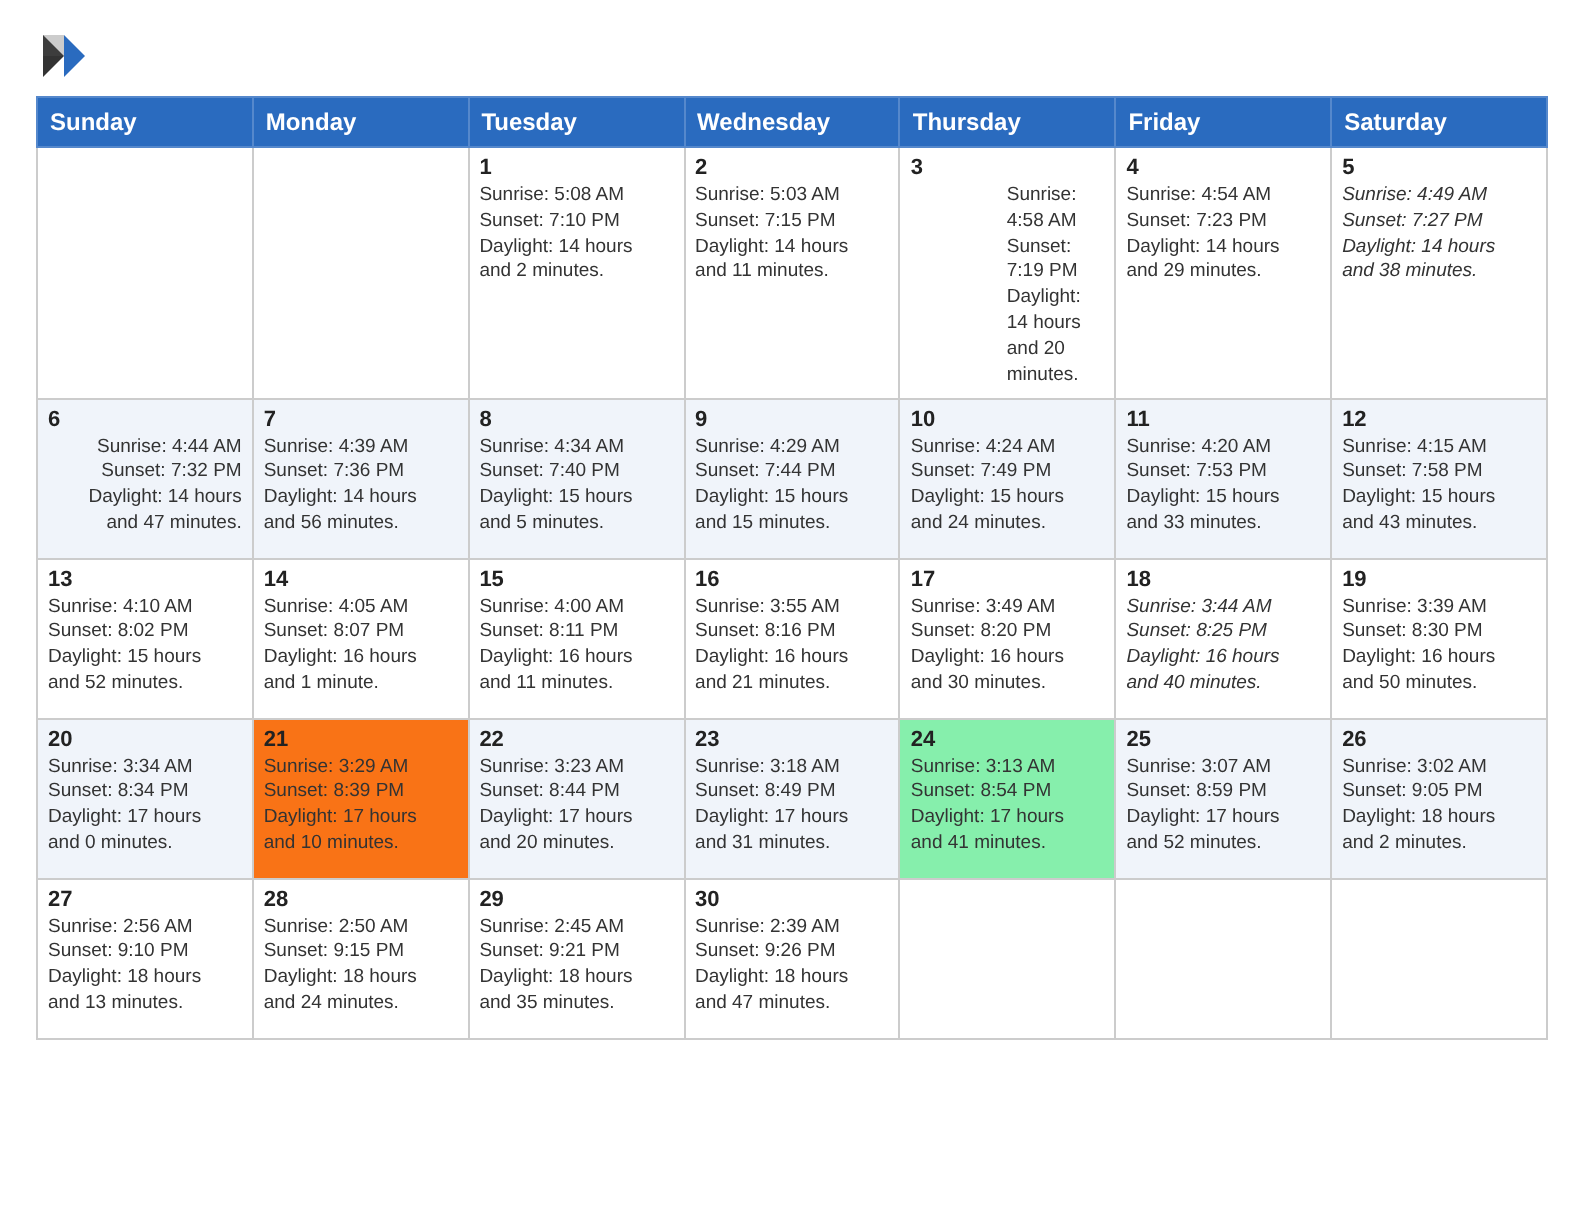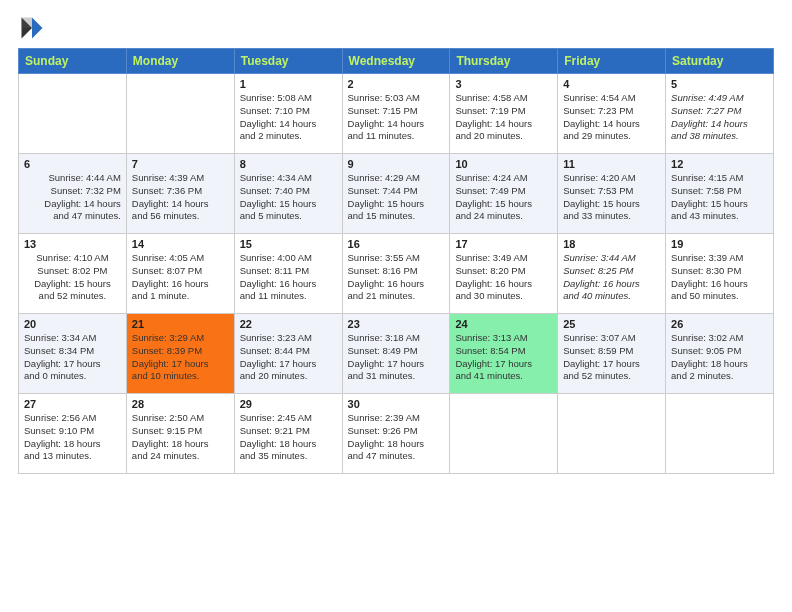--- a/index.html
+++ b/index.html
@@ -57,21 +57,21 @@
       font-size: 13px;
       color: #555;
     }
     .calendar {
       width: 100%;
       border-collapse: collapse;
       margin-top: 6px;
     }
     .calendar th {
       background: #2a6bbf;
-      color: #bef264;
+      color: #ffffff;
       font-size: 12px;
       font-weight: bold;
       text-align: left;
       padding: 5px 6px;
       border: 1px solid #5588cc;
     }
     .calendar td {
       vertical-align: top;
       font-size: 10px;
       color: #333;
@@ -148,21 +148,21 @@
           </td>
           <td>
             <span class="day-number">2</span>
             <div class="day-info" style="white-space: pre-line;">Sunrise: 5:03 AM
 Sunset: 7:15 PM
 Daylight: 14 hours
 and 11 minutes.</div>
           </td>
           <td>
             <span class="day-number">3</span>
-            <div class="day-info" style="white-space: pre-line;">Sunrise: 4:58 AM
+            <div class="day-info" style="white-space: pre-line; margin-left: 48px;">Sunrise: 4:58 AM
 Sunset: 7:19 PM
 Daylight: 14 hours
 and 20 minutes.</div>
           </td>
           <td>
             <span class="day-number">4</span>
             <div class="day-info" style="white-space: pre-line;">Sunrise: 4:54 AM
 Sunset: 7:23 PM
 Daylight: 14 hours
 and 29 minutes.</div>
@@ -222,21 +222,21 @@
             <span class="day-number">12</span>
             <div class="day-info" style="white-space: pre-line;">Sunrise: 4:15 AM
 Sunset: 7:58 PM
 Daylight: 15 hours
 and 43 minutes.</div>
           </td>
         </tr>
         <tr>
           <td>
             <span class="day-number">13</span>
-            <div class="day-info" style="white-space: pre-line; text-align: center;">Sunrise: 4:10 AM
+            <div class="day-info" style="white-space: pre-line;">Sunrise: 4:10 AM
 Sunset: 8:02 PM
 Daylight: 15 hours
 and 52 minutes.</div>
           </td>
           <td>
             <span class="day-number">14</span>
             <div class="day-info" style="white-space: pre-line;">Sunrise: 4:05 AM
 Sunset: 8:07 PM
 Daylight: 16 hours
 and 1 minute.</div>

